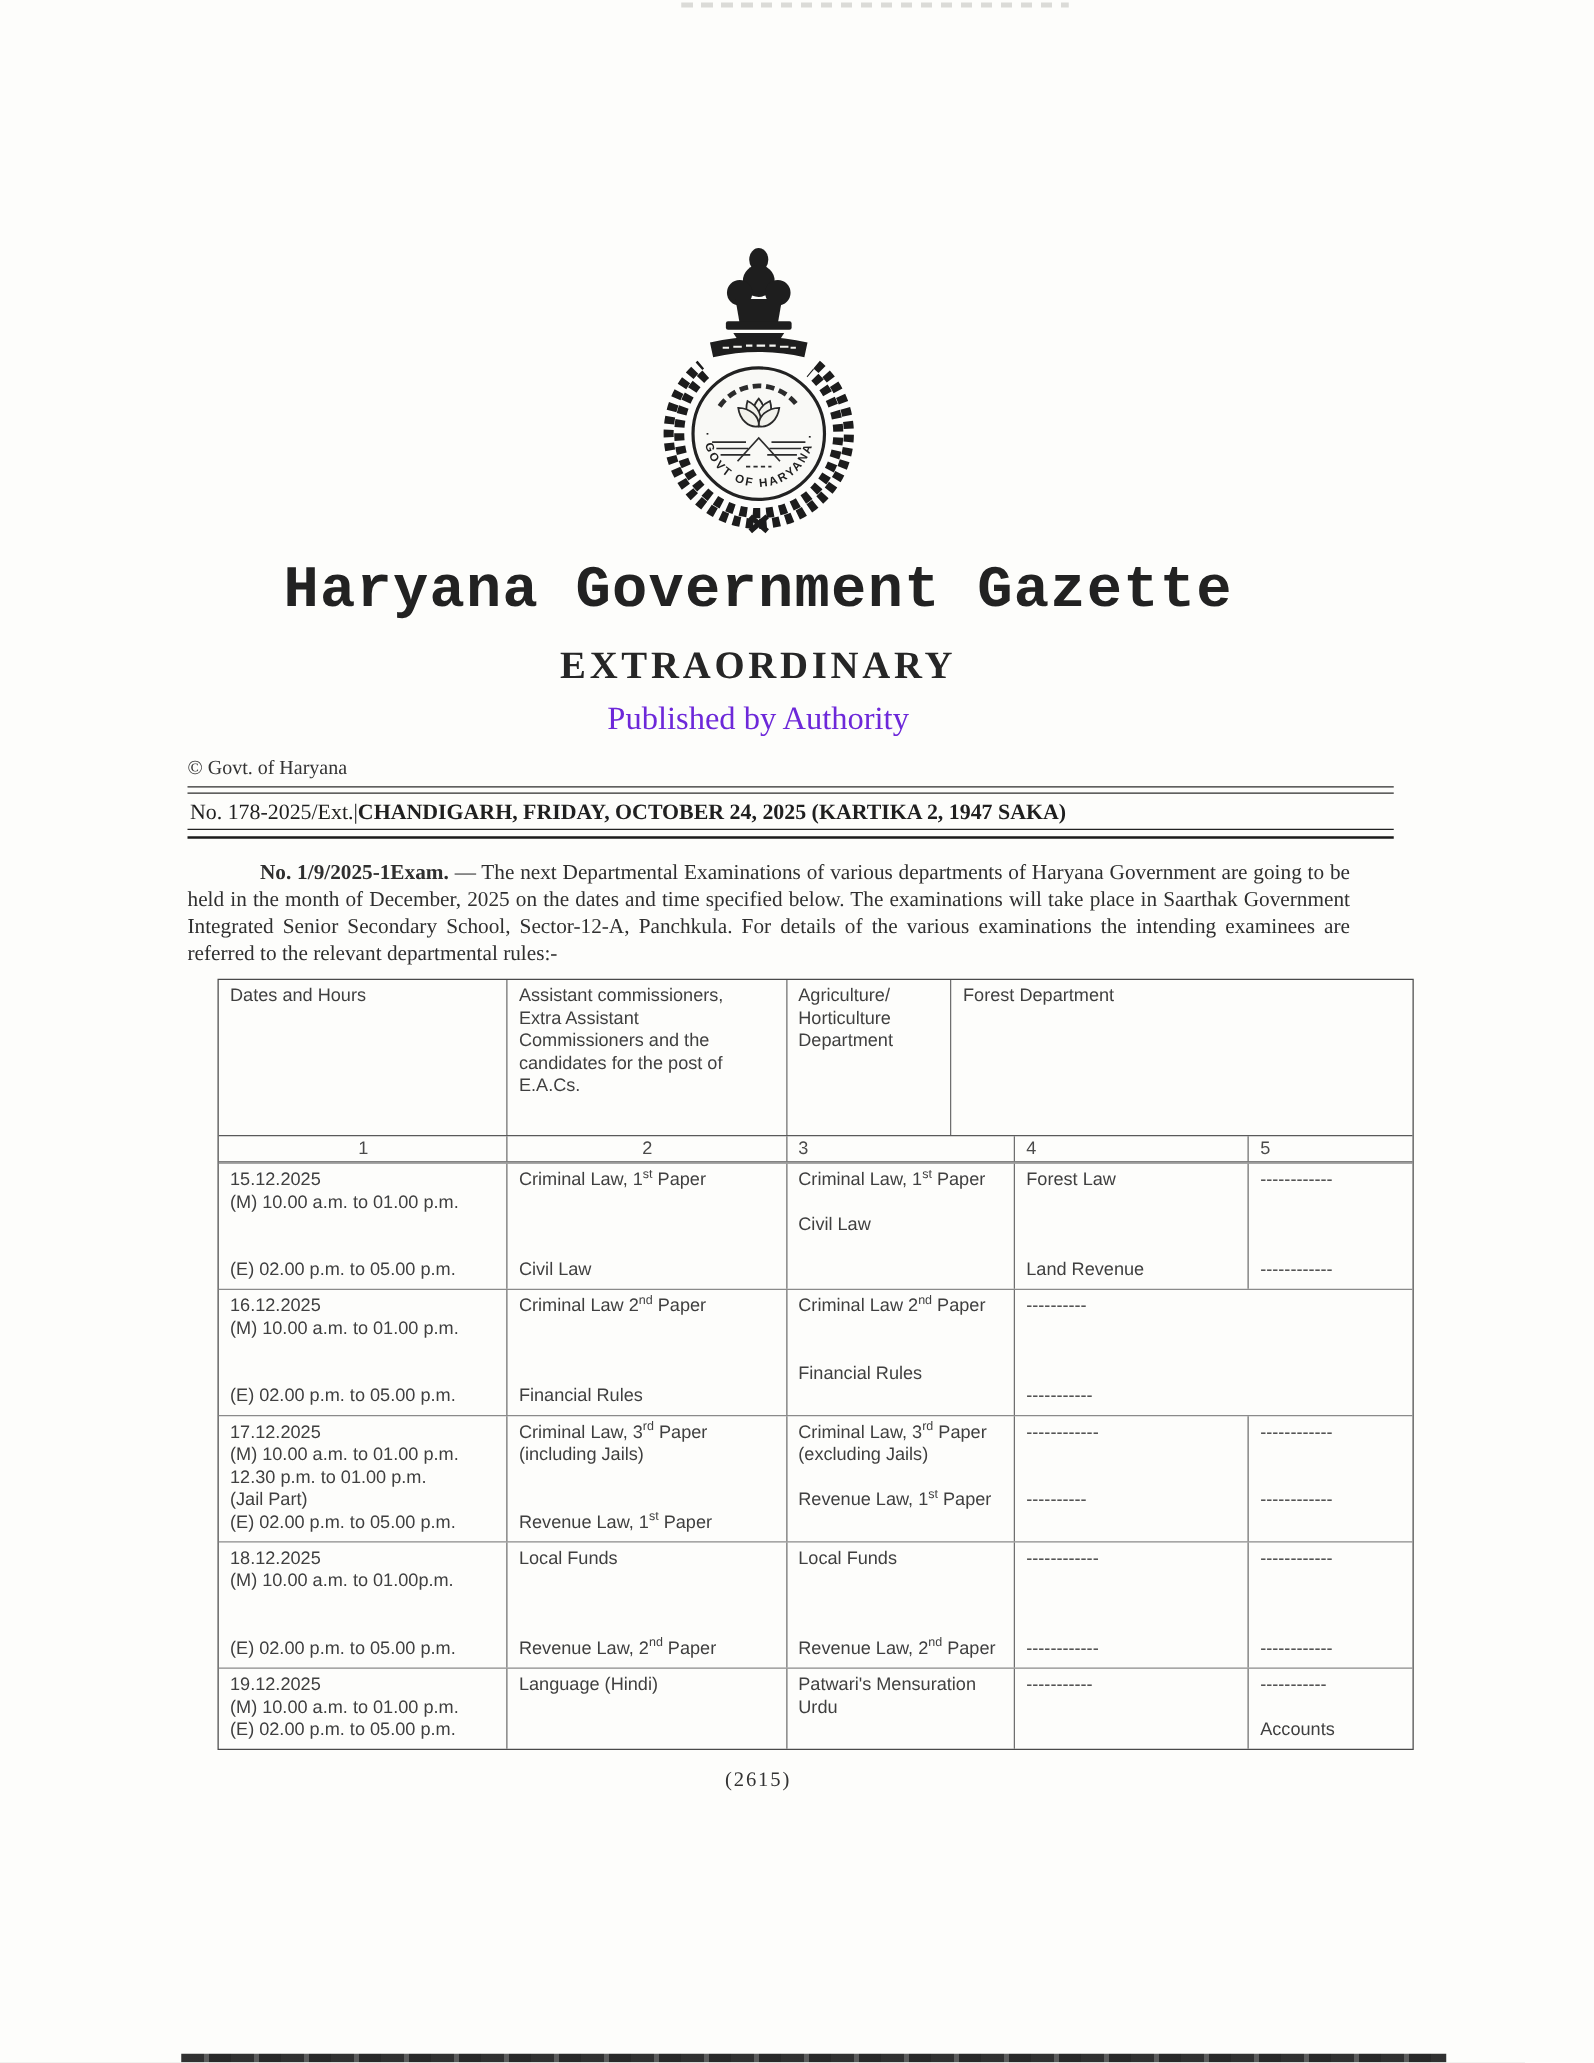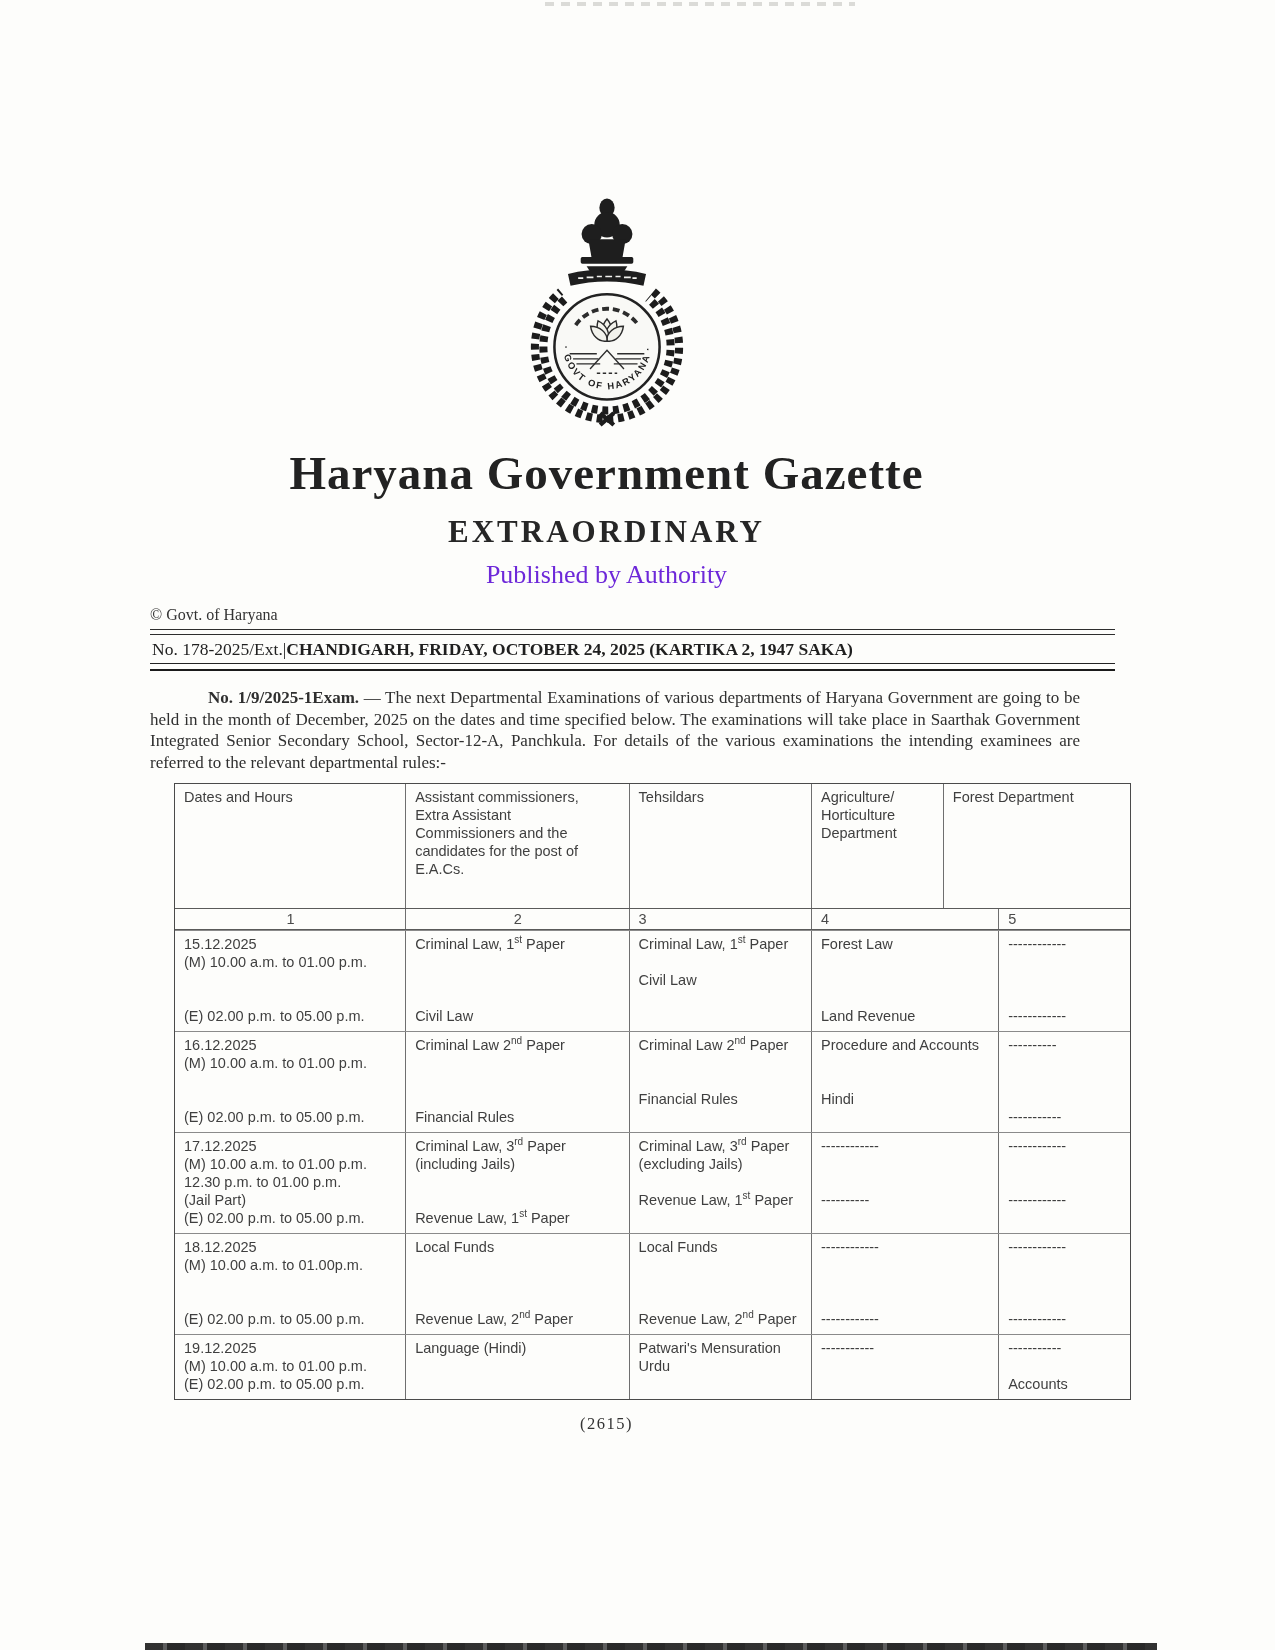--- a/index.html
+++ b/index.html
@@ -12,21 +12,21 @@
     color:#2e2e2e;
     font-family:"Liberation Serif", serif;
   }
   .content{position:relative;margin-left:150px;width:965px;}
   .cshift{transform:translateX(-26px);}
 
   
   .emblem-wrap{margin-top:190px;text-align:center;}
   .masthead-title{
     margin-top:6px;text-align:center;
-    font-family:Liberation Serif, serif;
+    font-family:Liberation Mono, monospace;
     font-weight:bold;font-size:47px;letter-spacing:1px;color:#222;
   }
   .masthead-sub{
     margin-top:14px;text-align:center;
     font-family:"Liberation Serif", serif;
     font-weight:bold;font-size:31px;letter-spacing:3px;color:#262626;
   }
   .masthead-tag{
     margin-top:10px;text-align:center;
     font-size:26px;color:#6d28d9;
@@ -180,23 +180,20 @@
           <div class="g-cell c0">
             <div class="cell-line">Dates and Hours</div>
           </div>
           <div class="g-cell c1">
             <div class="cell-line">Assistant commissioners,</div>
             <div class="cell-line">Extra Assistant</div>
             <div class="cell-line">Commissioners and the</div>
             <div class="cell-line">candidates for the post of</div>
             <div class="cell-line">E.A.Cs.</div>
           </div>
-          <div class="g-cell c2">
-            <div class="cell-line">Tehsildars</div>
-          </div>
           <div class="g-cell c4">
             <div class="cell-line">Agriculture/</div>
             <div class="cell-line">Horticulture</div>
             <div class="cell-line">Department</div>
           </div>
           <div class="g-cell c3">
             <div class="cell-line">Forest Department</div>
           </div>
         </div>
         <div class="g-row g-num">
@@ -266,27 +263,20 @@
             <div class="cell-line">&nbsp;</div>
             <div class="cell-line">&nbsp;</div>
             <div class="cell-line">&nbsp;</div>
             <div class="cell-line">Financial Rules</div>
           </div>
           <div class="g-cell c2">
             <div class="cell-line">Criminal Law 2<sup>nd</sup> Paper</div>
             <div class="cell-line">&nbsp;</div>
             <div class="cell-line">&nbsp;</div>
             <div class="cell-line">Financial Rules</div>
-            <div class="cell-line">&nbsp;</div>
-          </div>
-          <div class="g-cell c3">
-            <div class="cell-line">Procedure and Accounts</div>
-            <div class="cell-line">&nbsp;</div>
-            <div class="cell-line">&nbsp;</div>
-            <div class="cell-line">Hindi</div>
             <div class="cell-line">&nbsp;</div>
           </div>
           <div class="g-cell c4">
             <div class="cell-line">----------</div>
             <div class="cell-line">&nbsp;</div>
             <div class="cell-line">&nbsp;</div>
             <div class="cell-line">&nbsp;</div>
             <div class="cell-line">-----------</div>
           </div>
         </div>

